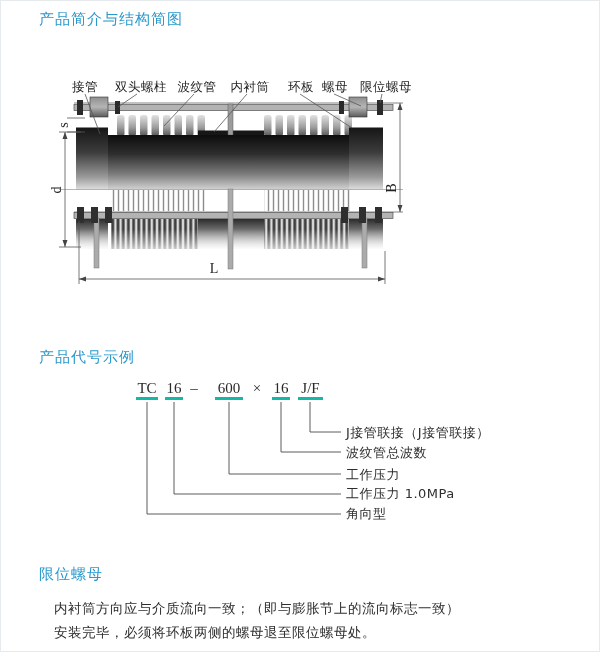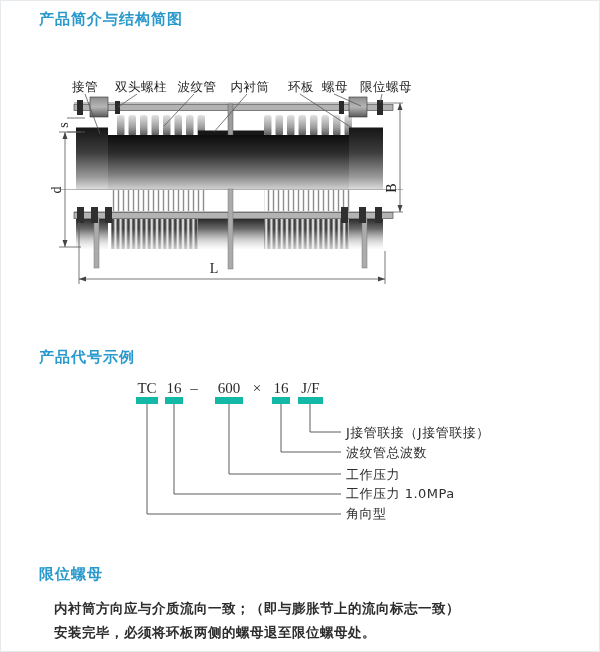--- a/index.html
+++ b/index.html
@@ -2,37 +2,37 @@
 <html><head>
 <meta charset="utf-8">
 <style>
   html,body{margin:0;padding:0;}
   body{
     width:600px;height:652px;position:relative;background:#ffffff;
     font-family:"DejaVu Sans","Liberation Sans",sans-serif;
     color:#333;overflow:hidden;box-sizing:border-box;border:1px solid #e6eaec;
   }
   .sec-title{
-    position:absolute;left:38px;font-size:15px;font-weight:bold;
+    position:absolute;left:38px;font-size:15px;font-weight:normal;
     color:#2899cc;letter-spacing:1px;white-space:nowrap;
   }
   #svg-layer{position:absolute;left:0;top:0;width:600px;height:652px;}
   .part-label{font-size:12.5px;fill:#1e1e1e;letter-spacing:0.5px;}
   .dim-label{font-family:"Liberation Serif","DejaVu Serif",serif;font-size:14px;fill:#222;}
   .code-seg{
     position:absolute;top:379px;height:17px;text-align:center;
     font-family:"Liberation Serif","DejaVu Serif",serif;font-size:15px;color:#2a2a2a;
   }
-  .code-seg.u{border-bottom:7px solid #14b8a6;}
+  .code-seg.u{border-bottom:3px solid #14b8a6;}
   .annot{
     position:absolute;left:345px;height:16px;font-size:13px;color:#2e2e2e;
     white-space:nowrap;letter-spacing:0.5px;
   }
   .note-line{
-    position:absolute;left:53px;font-size:13.5px;font-weight:700;color:#2d2d2d;
+    position:absolute;left:53px;font-size:13.5px;font-weight:400;color:#2d2d2d;
     white-space:nowrap;letter-spacing:0.5px;
   }
 </style>
 </head>
 <body>
 
 <div class="sec-title" style="top:9px">产品简介与结构简图</div>
 <div class="sec-title" style="top:347px">产品代号示例</div>
 <div class="sec-title" style="top:564px">限位螺母</div>
 

